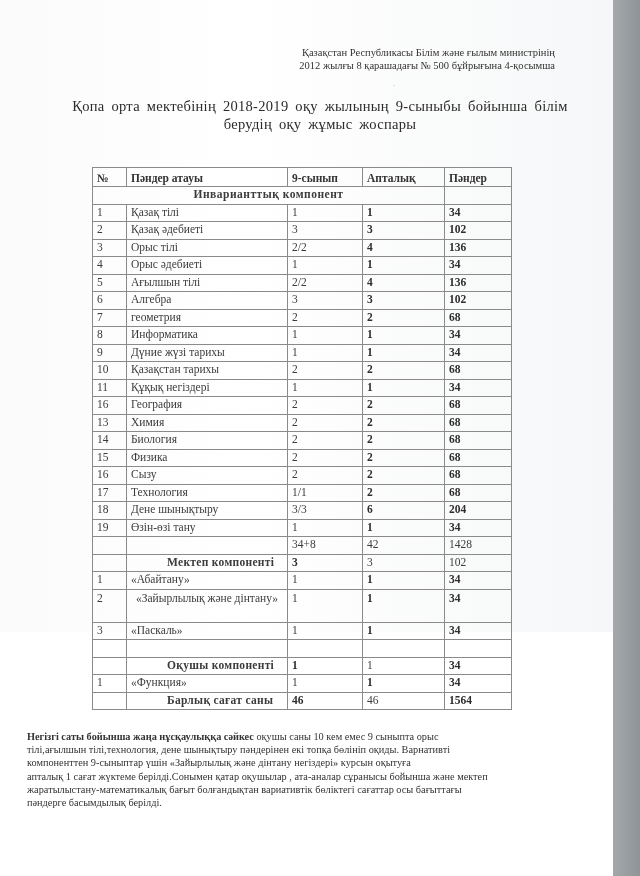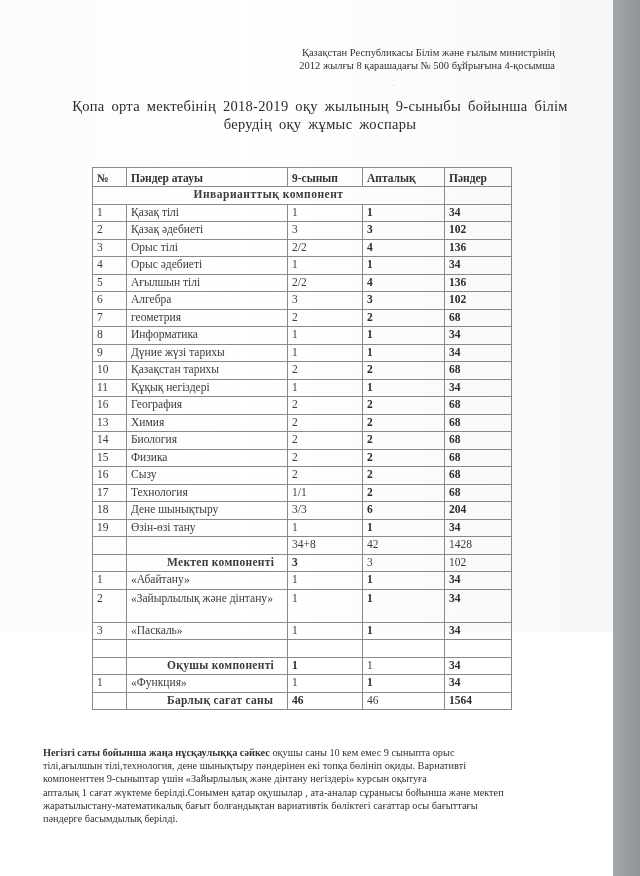--- a/index.html
+++ b/index.html
@@ -38,28 +38,28 @@
     table.plan td, table.plan th {
       border: 1px solid #8a8a8a; padding: 1px 4px 0 4px;
       height: 15.5px; vertical-align: top; text-align: left;
       font-weight: normal; white-space: nowrap; overflow: hidden;
     }
     table.plan th { font-weight: bold; font-size: 11.5px; color: #333; height: 17px; vertical-align: middle; }
     table.plan td.b { font-weight: bold; color: #2e2e2e; }
     table.plan td.section { text-align: center; font-weight: bold; letter-spacing: 0.5px; }
     table.plan td.subtotal-label { font-weight: bold; letter-spacing: 0.3px; padding-left: 40px; }
     table.plan tr.tall td { height: 31px; white-space: normal; line-height: 14px; }
-    table.plan td.wrap { white-space: normal; }
+    table.plan td.wrap { white-space: normal; text-align: center; }
     col.c1 { width: 34px; } col.c2 { width: 161px; } col.c3 { width: 75px; }
     col.c4 { width: 82px; } col.c5 { width: 67px; }
     .notes {
       position: absolute; left: 27px; top: 730px; width: 520px;
       font-size: 10.3px; line-height: 13.2px; color: #333;
     }
-    .notes p { margin: 16px; }
+    .notes p { margin: 0; }
     .notes .lead { font-weight: bold; }
     .notes span.line { display: block; white-space: nowrap; }
   </style>
 </head>
 <body>
 
 <div class="page">
 
   <div class="header-note">
     <div>Қазақстан Республикасы Білім және ғылым министрінің</div>

